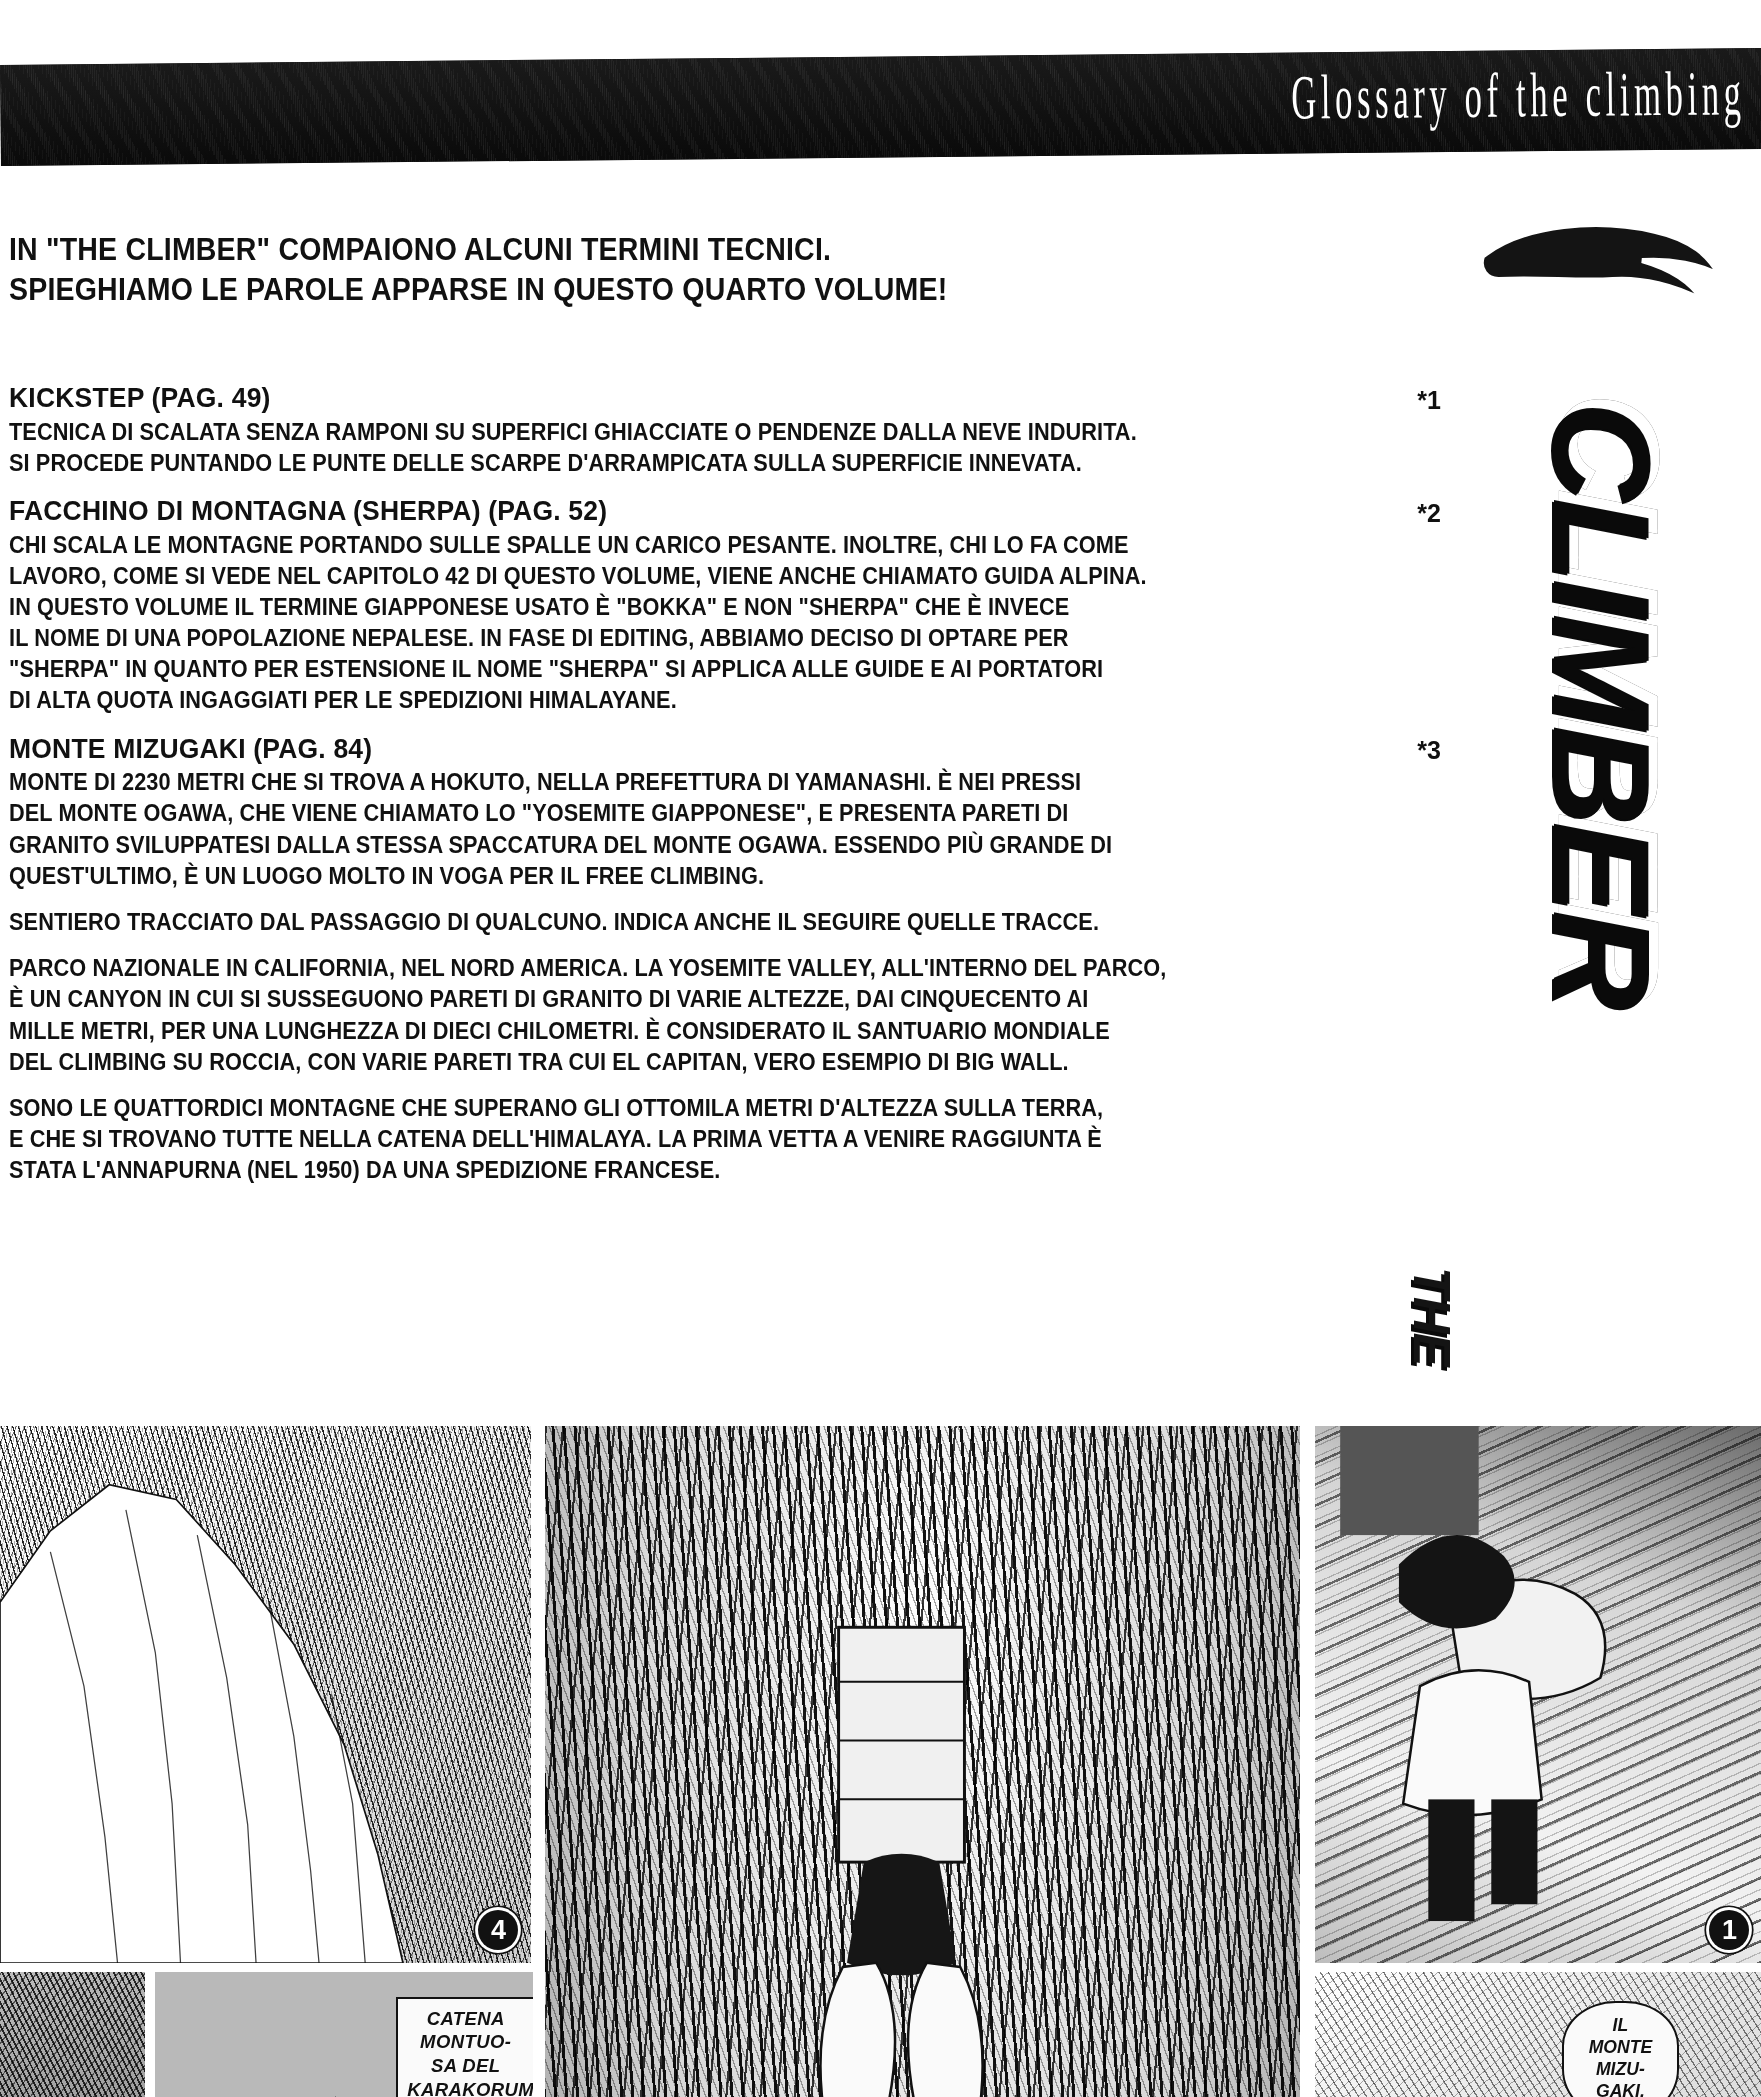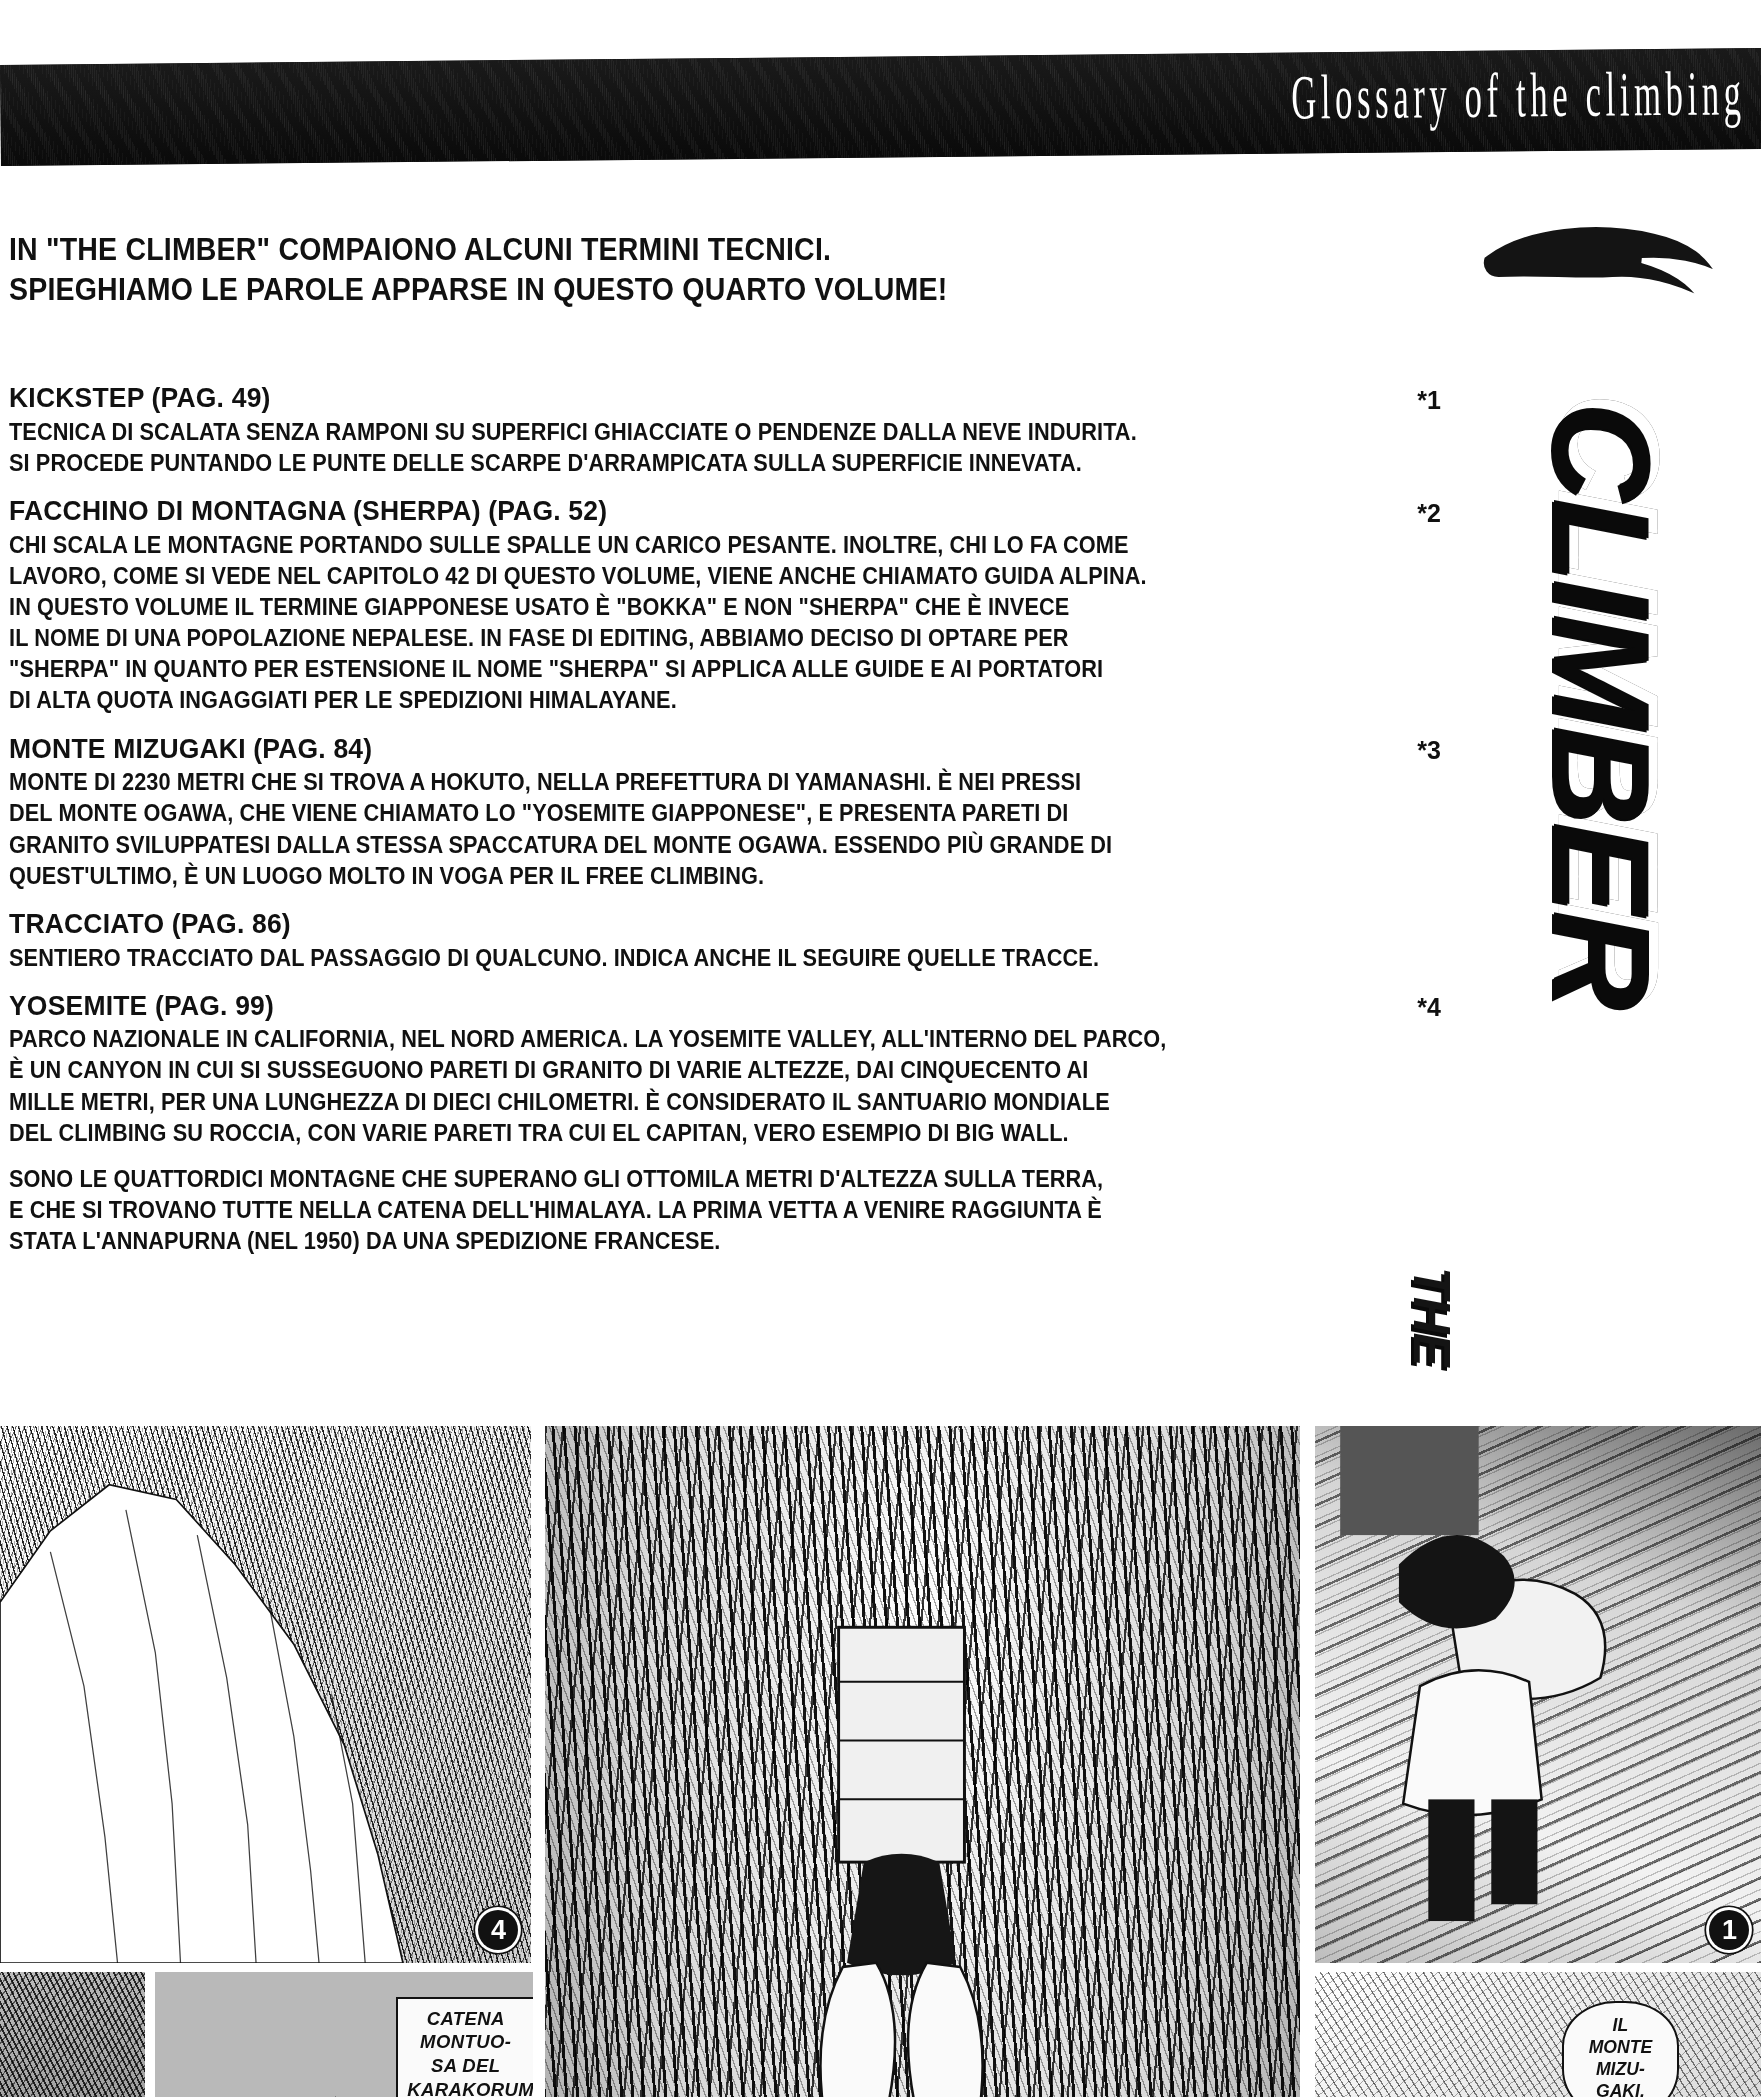--- a/index.html
+++ b/index.html
@@ -155,33 +155,25 @@
         <div class="note">*3</div>
       </div>
       <div class="body">
         <div>MONTE DI 2230 METRI CHE SI TROVA A HOKUTO, NELLA PREFETTURA DI YAMANASHI. È NEI PRESSI</div>
         <div>DEL MONTE OGAWA, CHE VIENE CHIAMATO LO "YOSEMITE GIAPPONESE", E PRESENTA PARETI DI</div>
         <div>GRANITO SVILUPPATESI DALLA STESSA SPACCATURA DEL MONTE OGAWA. ESSENDO PIÙ GRANDE DI</div>
         <div>QUEST'ULTIMO, È UN LUOGO MOLTO IN VOGA PER IL FREE CLIMBING.</div>
       </div>
     </div>
     <div class="entry">
-      <div class="entry-head">
-        <div class="term">TRACCIATO (PAG. 86)</div>
-        <div class="note"></div>
-      </div>
       <div class="body">
         <div>SENTIERO TRACCIATO DAL PASSAGGIO DI QUALCUNO. INDICA ANCHE IL SEGUIRE QUELLE TRACCE.</div>
       </div>
     </div>
     <div class="entry">
-      <div class="entry-head">
-        <div class="term">YOSEMITE (PAG. 99)</div>
-        <div class="note">*4</div>
-      </div>
       <div class="body">
         <div>PARCO NAZIONALE IN CALIFORNIA, NEL NORD AMERICA. LA YOSEMITE VALLEY, ALL'INTERNO DEL PARCO,</div>
         <div>È UN CANYON IN CUI SI SUSSEGUONO PARETI DI GRANITO DI VARIE ALTEZZE, DAI CINQUECENTO AI</div>
         <div>MILLE METRI, PER UNA LUNGHEZZA DI DIECI CHILOMETRI. È CONSIDERATO IL SANTUARIO MONDIALE</div>
         <div>DEL CLIMBING SU ROCCIA, CON VARIE PARETI TRA CUI EL CAPITAN, VERO ESEMPIO DI BIG WALL.</div>
       </div>
     </div>
     <div class="entry">
       <div class="body">
         <div>SONO LE QUATTORDICI MONTAGNE CHE SUPERANO GLI OTTOMILA METRI D'ALTEZZA SULLA TERRA,</div>

